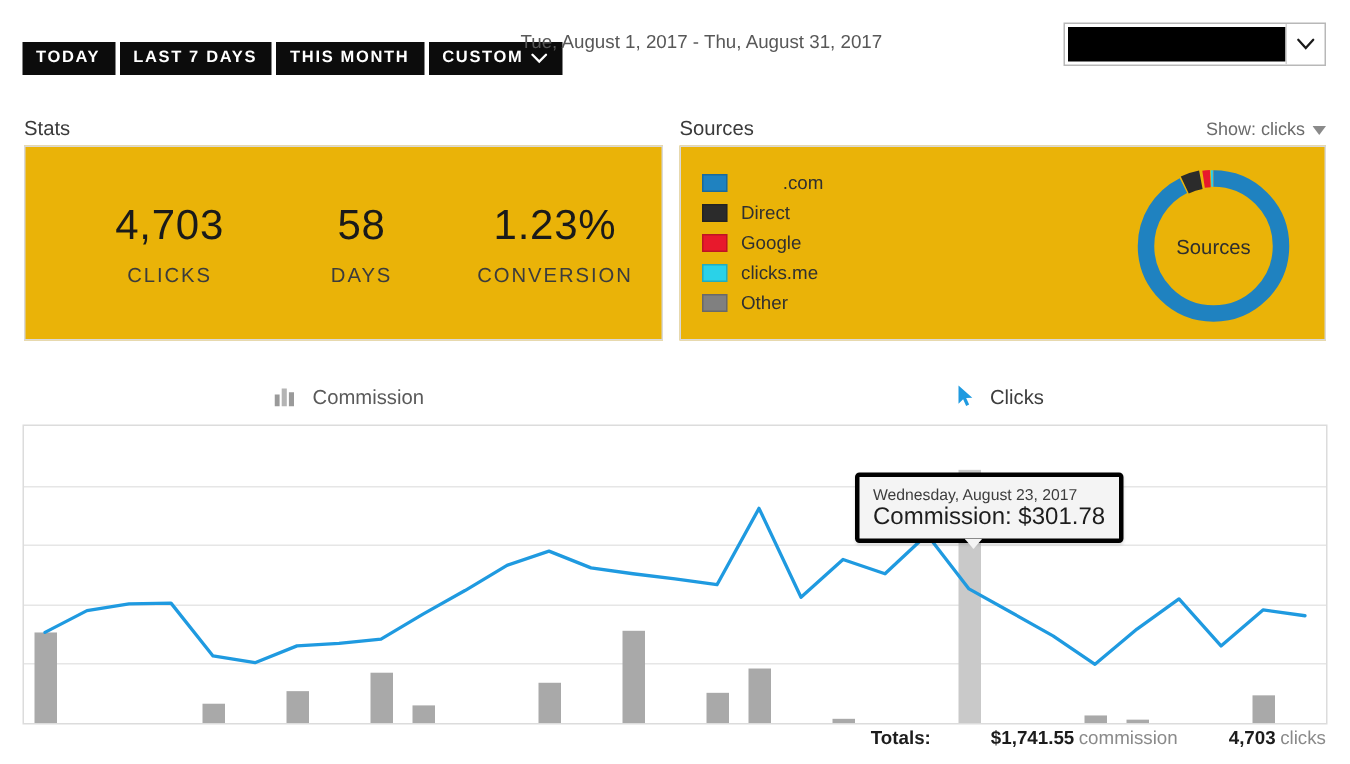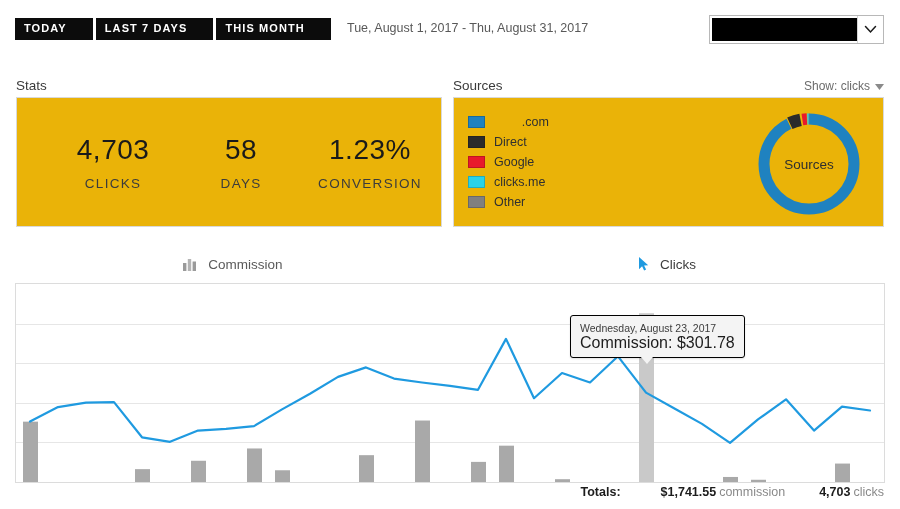--- a/index.html
+++ b/index.html
@@ -14,23 +14,23 @@
   }
 
   
   #topbar {
     position: absolute; left: 0; top: 0; width: 900px; height: 58px;
   }
   .range-btns { position: absolute; left: 15px; top: 18px; display: flex; gap: 3px; }
   .range-btn {
     background: #0c0c0c; color: #ffffff;
     font-size: 11px; font-weight: bold; letter-spacing: 1.1px;
-    padding: 5px 26px 6px 9px; line-height: 11px;
+    padding: 5px 10px 6px 9px; line-height: 11px;
     border: 0; cursor: pointer; white-space: nowrap;
-    display: flex; align-items: center; gap: 5px;
+    display: flex; align-items: center; gap: 5px; margin-top: 10px;
   }
   .range-btn .chev { display: inline-block; }
   .range-btn svg { display: block; }
   #date-range-label {
     position: absolute; left: 347px; top: 21px;
     font-size: 12.5px; color: #585858; white-space: nowrap;
   }
   #account-select {
     position: absolute; left: 709px; top: 15px;
     width: 175px; height: 29px;
@@ -106,21 +106,21 @@
   .tab-icon { display: flex; align-items: center; }
 
   
   #chart-box {
     position: absolute; left: 15px; top: 283px; width: 870px; height: 200px;
     border: 1px solid #dcdcdc; background: #ffffff; overflow: visible;
   }
   #chart-svg { display: block; }
   #tooltip {
     position: absolute; left: 570px; top: 315px;
-    background: #f4f4f4; border: 1px solid #000000; border-radius: 3px;
+    background: #f4f4f4; border: 3px solid #000000; border-radius: 3px;
     padding: 5px 9px 6px 9px; box-shadow: 0 1px 2px rgba(0,0,0,0.12);
     z-index: 6;
   }
   #tooltip-date { font-size: 10.5px; color: #3d3d3d; line-height: 14px; }
   #tooltip-value { font-size: 16px; color: #1d1d1d; line-height: 16px; }
   #tooltip-arrow {
     position: absolute; left: 70px; bottom: -7px;
     width: 12px; height: 7px; background: #f4f4f4;
     clip-path: polygon(0 0, 100% 0, 50% 100%);
     border-left: 1px solid #c9c9c9;
@@ -143,20 +143,28 @@
 <div id="topbar">
   <div class="range-btns">
     <button class="range-btn">
       <span>TODAY</span>
     </button>
     <button class="range-btn">
       <span>LAST 7 DAYS</span>
     </button>
     <button class="range-btn">
       <span>THIS MONTH</span>
+    </button>
+    <button class="range-btn">
+      <span>CUSTOM</span>
+      <span class="chev">
+        <svg width="11" height="8" viewBox="0 0 11 8">
+            <path d="M1 1.5 L5.5 6 L10 1.5" stroke="#ffffff" stroke-width="1.6" fill="none" stroke-linecap="round"></path>
+          </svg>
+      </span>
     </button>
   </div>
 
   <div id="date-range-label">Tue, August 1, 2017 - Thu, August 31, 2017</div>
 
   <div id="account-select">
     <div id="account-value"></div>
     <div id="account-caret">
       <svg width="13" height="9" viewBox="0 0 13 9">
           <path d="M1.5 1.5 L6.5 7 L11.5 1.5" stroke="#1a1a1a" stroke-width="1.5" fill="none" stroke-linecap="round"></path>

